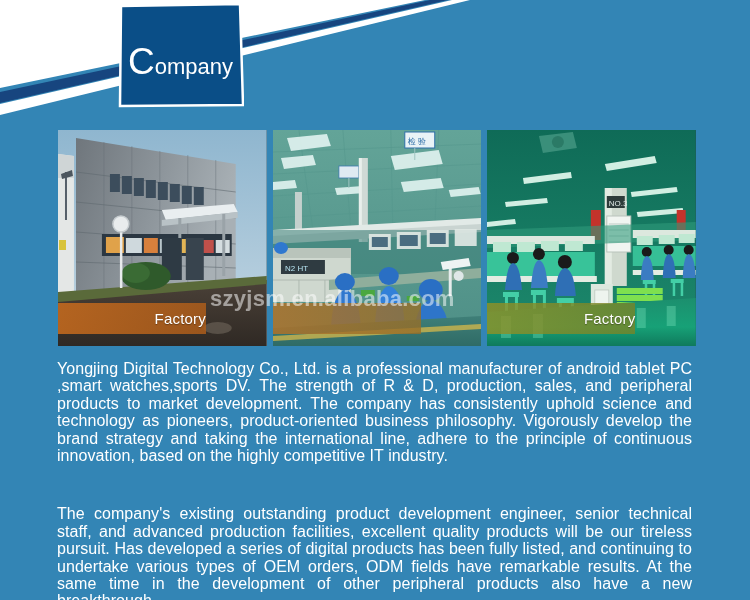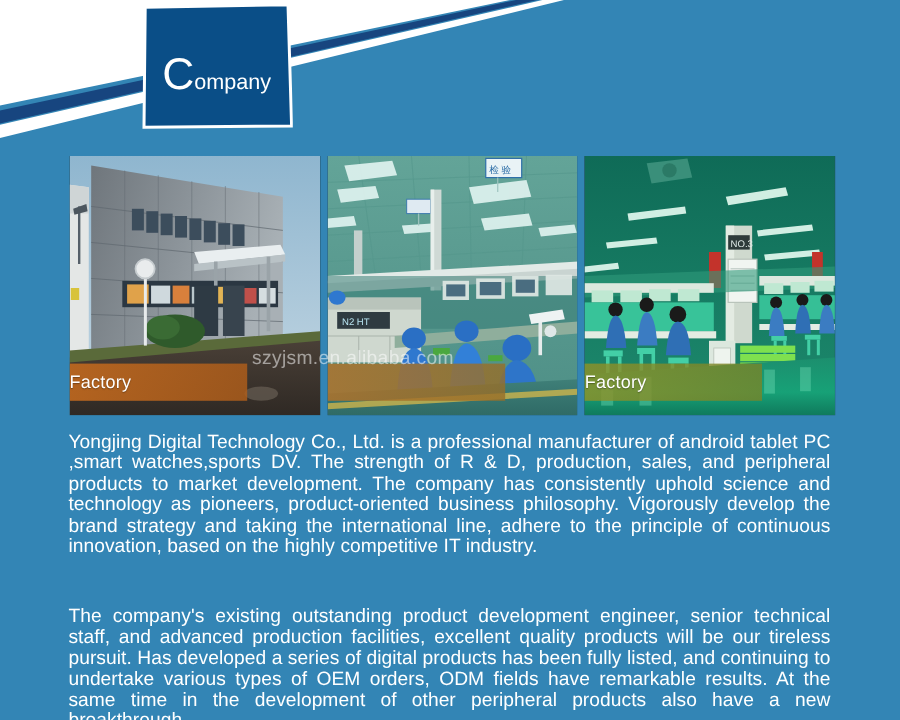--- a/index.html
+++ b/index.html
@@ -56,21 +56,21 @@
     white-space: nowrap;
     line-height: 1;
     pointer-events: none;
   }
   #logo-text .cap {
     font-size: 37px;
     letter-spacing: 0px;
     vertical-align: baseline;
   }
   #logo-text .rest {
-    font-size: 18px;
+    font-size: 22px;
     letter-spacing: 0px;
   }
 
   
   #panels {
     position: absolute;
     left: 58px;
     top: 130px;
     width: 638px;
     height: 216px;
@@ -97,41 +97,42 @@
     width: 148px;
     height: 31px;
   }
   .caption-label {
     position: absolute;
     left: 0;
     bottom: 12px;
     width: 148px;
     height: 31px;
     line-height: 31px;
-    text-align: left;
+    text-align: right;
     color: #ffffff;
     font-size: 15px;
     letter-spacing: .2px;
     text-shadow: 0 1px 1px rgba(0,0,0,.35);
     white-space: nowrap;
   }
 
   
   #watermark {
     position: absolute;
     left: 210px;
     top: 286px;
     width: 330px;
     height: 26px;
     line-height: 26px;
-    font-size: 16px;
+    font-size: 22px;
     color: rgba(255,255,255,0.52);
     letter-spacing: .3px;
     white-space: nowrap;
     pointer-events: none;
+    font-weight: bold;
   }
 
   
   #body-text {
     position: absolute;
     left: 57px;
     top: 360px;
     width: 635px;
   }
   #body-text p {

